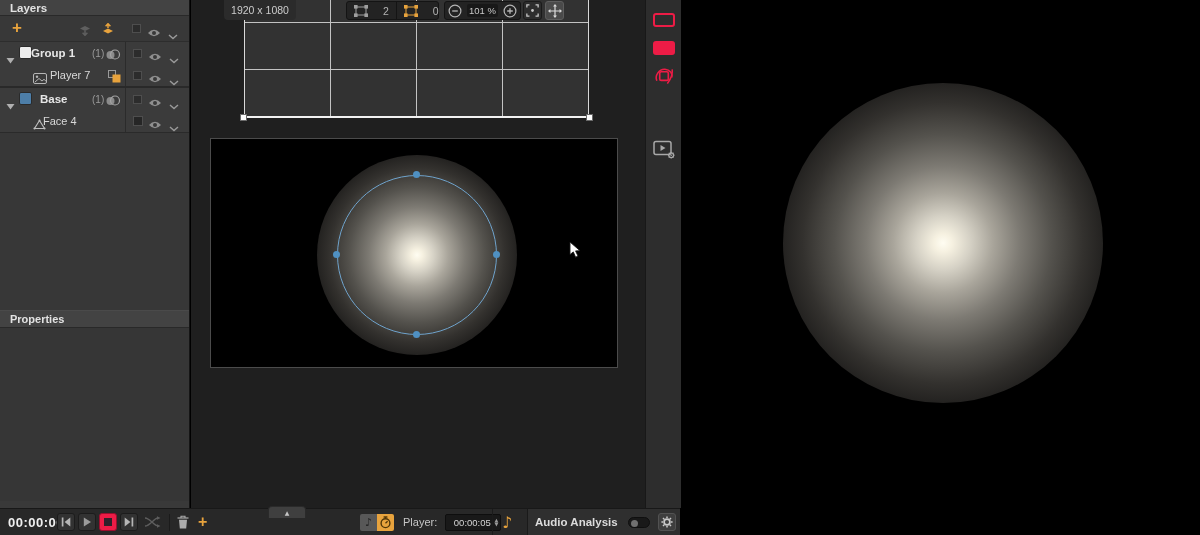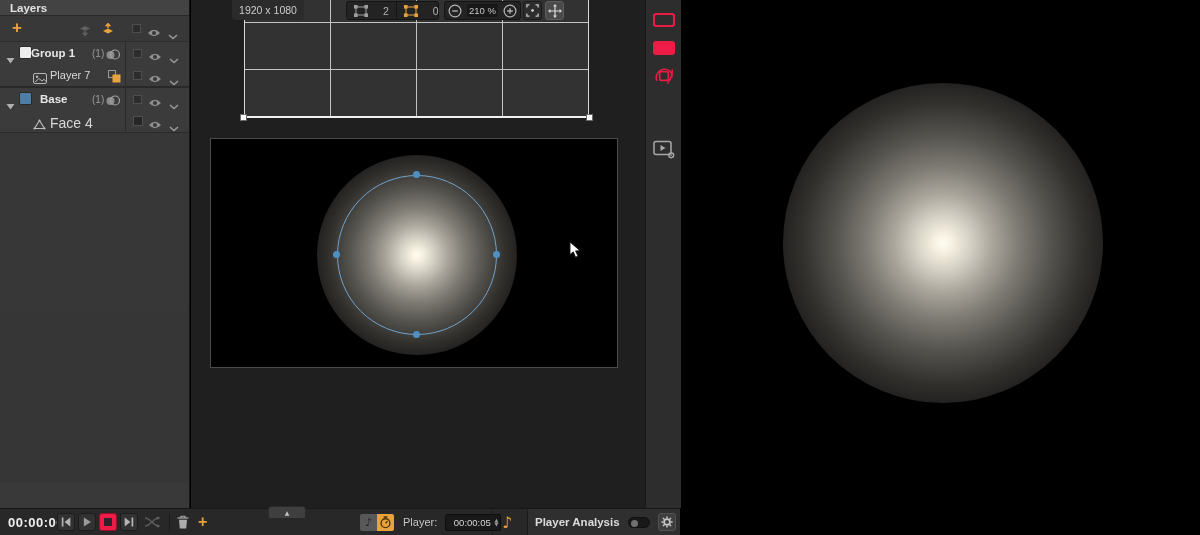--- a/index.html
+++ b/index.html
@@ -32,21 +32,21 @@
   .props-empty{height:173px;background:#363636;}
 
   
   .center-panel{position:absolute;left:191px;top:0;width:454px;height:508px;background:#1f1f1f;overflow:hidden;}
   .grid-surface{position:absolute;left:53px;top:0;width:345px;height:118px;background:#323232;
                 border-left:1px solid #d9d9d9;border-right:1px solid #d9d9d9;border-bottom:2px solid #f2f2f2;}
   .gv{position:absolute;top:0;bottom:0;width:1px;background:#c3c3c3;}
   .gh{position:absolute;left:0;right:0;height:1px;background:#c3c3c3;}
   .ghandle{position:absolute;bottom:-5px;width:7px;height:7px;background:#fdfdfd;border:1px solid #6a6a6a;}
 
-  .res-badge{position:absolute;left:41px;top:0;width:72px;height:20px;background:#2b2b2b;border-radius:0 0 4px 4px;
+  .res-badge{position:absolute;left:33px;top:0;width:72px;height:20px;background:#2b2b2b;border-radius:0 0 4px 4px;
              display:flex;align-items:center;justify-content:center;font-size:10.5px;color:#cbcbcb;z-index:3;}
   .vt-group{position:absolute;top:1px;height:19px;background:#232323;border:1px solid #141414;border-radius:3px;
             display:flex;align-items:center;z-index:3;}
   .vt-cell{display:flex;align-items:center;padding:0 7px;height:100%;}
   .vt-cell + .vt-cell{border-left:1px solid #141414;}
   .vt-num{font-size:10.5px;color:#b3b3b3;margin-left:15px;}
   .zoom-val{width:34px;height:13px;background:#181818;border-radius:2px;display:flex;align-items:center;justify-content:center;
             font-size:9.5px;color:#c9c9c9;margin:0 5px;}
   .sq-btn{position:absolute;top:1px;width:19px;height:19px;border-radius:3px;background:#2d2d2d;border:1px solid #1a1a1a;
           display:flex;align-items:center;justify-content:center;z-index:3;}
@@ -237,39 +237,42 @@
 
     <div class="layer-row">
       <span class="row-ico" style="left:33px;top:6px">
         <svg width="13" height="11" viewBox="0 0 13 11">
             <path d="M6.5 1.5 L11.5 9.5 L1.5 9.5 Z" fill="none" stroke="#c0c0c0" stroke-width="1.1"></path>
             <circle cx="6.5" cy="1.5" r="1" fill="#c0c0c0"></circle>
             <circle cx="1.5" cy="9.5" r="1" fill="#c0c0c0"></circle>
             <circle cx="11.5" cy="9.5" r="1" fill="#c0c0c0"></circle>
           </svg>
       </span>
-      <span class="row-name" style="left:50px;font-size:14px;color:#d8d8d8">Face 4</span>
+      <span class="row-name" style="left:43px;font-size:11px;color:#d8d8d8">Face 4</span>
       <span class="ctrl-col with-line">
         <span class="chk" style="width:10px;height:10px;background:#262626"></span>
         <span class="eye">
           <svg width="14" height="10" viewBox="0 0 14 10">
               <path d="M1 5 Q7 -1.5 13 5 Q7 11.5 1 5 Z" fill="#8f8f8f"></path>
               <circle cx="7" cy="5" r="2" fill="#383838"></circle>
             </svg>
         </span>
         <span class="chev">
           <svg width="10" height="6">
               <path d="M1 1 L5 4.6 L9 1" stroke="#9a9a9a" stroke-width="1.4" fill="none"></path>
             </svg>
         </span>
       </span>
     </div>
 
     <div class="layers-empty"></div>
 
+    <div class="panel-header" style="height:18px;border-top:1px solid #4a4a4a;font-size:11px">
+      <span>Properties</span>
+    </div>
     <div class="props-empty"></div>
   </div>
 
   <div class="center-panel">
 
     <div class="grid-surface">
       <span class="gv" style="left:85px"></span>
       <span class="gv" style="left:171px"></span>
       <span class="gv" style="left:257px"></span>
       <span class="gh" style="top:22px"></span>
@@ -305,21 +308,21 @@
       </span>
     </div>
 
     <div class="vt-group" style="left:253px;width:77px;padding:0 3px">
       <span style="display:flex">
         <svg width="14" height="14" viewBox="0 0 15 15">
             <circle cx="7.5" cy="7.5" r="6.3" stroke="#b5b5b5" fill="none" stroke-width="1.3"></circle>
             <path d="M4.5 7.5 H10.5" stroke="#b5b5b5" stroke-width="1.4"></path>
           </svg>
       </span>
-      <span class="zoom-val">210 %</span>
+      <span class="zoom-val">101 %</span>
       <span style="display:flex">
         <svg width="14" height="14" viewBox="0 0 15 15">
             <circle cx="7.5" cy="7.5" r="6.3" stroke="#b5b5b5" fill="none" stroke-width="1.3"></circle>
             <path d="M4.5 7.5 H10.5 M7.5 4.5 V10.5" stroke="#b5b5b5" stroke-width="1.4"></path>
           </svg>
       </span>
     </div>
 
     <div class="sq-btn" style="left:332px">
       <svg width="13" height="13" viewBox="0 0 15 15">
@@ -457,21 +460,21 @@
       </span>
     </div>
 
     <span class="vsep" style="left:492px;top:0;height:27px"></span>
 
     <div class="bb" style="left:502px">
       <span class="beat-orange">♪</span>
     </div>
 
     <div class="audio-section">
-      <span class="audio-title">Player Analysis</span>
+      <span class="audio-title">Audio Analysis</span>
       <span class="switch">
         <span class="knob"></span>
       </span>
       <span class="gear-btn">
         <svg width="12" height="12" viewBox="0 0 12 12">
             <circle cx="6" cy="6" r="2.9" fill="none" stroke="#c9c9c9" stroke-width="1.7"></circle>
             <path d="M6 0.4 V2 M6 10 V11.6 M0.4 6 H2 M10 6 H11.6 M2 2 L3.2 3.2 M8.8 8.8 L10 10 M10 2 L8.8 3.2 M3.2 8.8 L2 10" stroke="#c9c9c9" stroke-width="1.5"></path>
           </svg>
       </span>
     </div>

